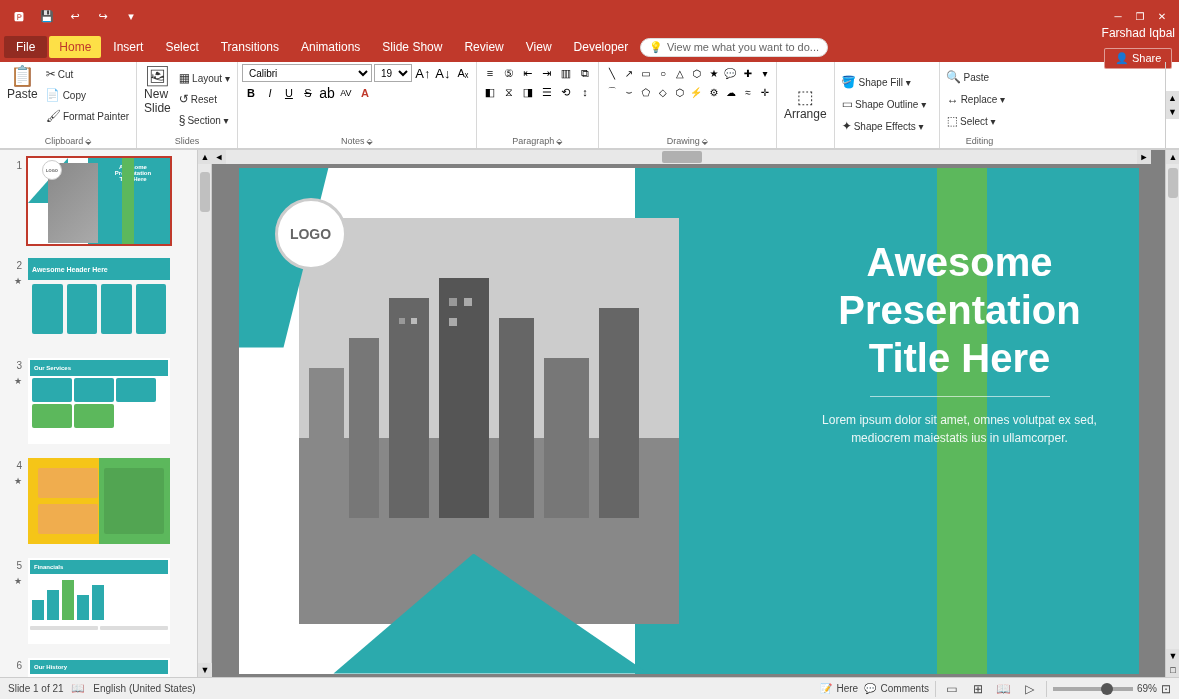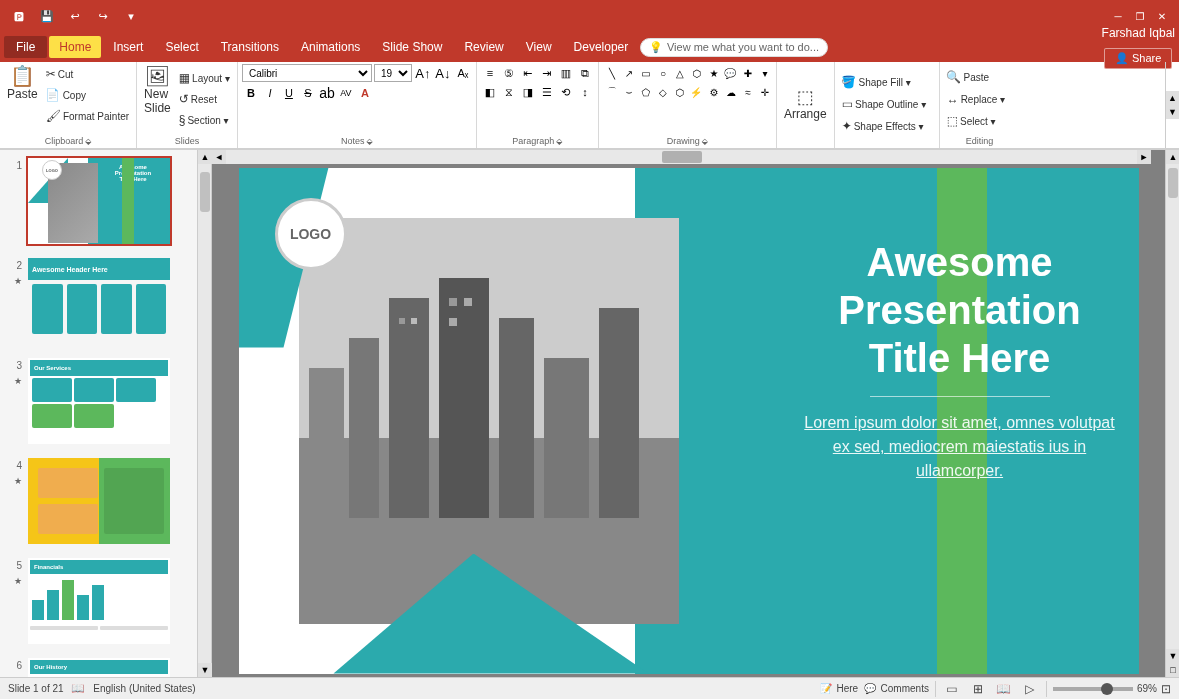--- a/index.html
+++ b/index.html
@@ -634,21 +634,21 @@
         <span>LOGO</span>
       </div>
 
       <div style="position:absolute;right:14px;top:70px;width:330px;text-align:center;color:white;z-index:5;">
         <div style="font-size:40px;font-weight:bold;line-height:1.2;">
           <div>Awesome</div>
           <div>Presentation</div>
           <div>Title Here</div>
         </div>
         <div style="width:180px;height:1px;background:rgba(255,255,255,0.6);margin:14px auto;"></div>
-        <div style="font-size:16px;color:rgba(255,255,255,0.9);text-decoration:underline;line-height:1.5;">Lorem ipsum dolor sit amet, omnes volutpat ex sed, mediocrem maiestatis ius in ullamcorper.</div>
+        <div style="font-size:12px;color:rgba(255,255,255,0.9);line-height:1.5;">Lorem ipsum dolor sit amet, omnes volutpat ex sed, mediocrem maiestatis ius in ullamcorper.</div>
       </div>
 
     </div>
   </div>
 
   <div style="width:14px;background:#e8e8e8;border-left:1px solid #ccc;display:flex;flex-direction:column;">
     <div class="scroll-arrow">▲</div>
     <div style="flex:1;display:flex;align-items:flex-start;justify-content:center;">
       <div style="width:10px;height:30px;background:#c0c0c0;border-radius:3px;margin-top:4px;"></div>
     </div>

